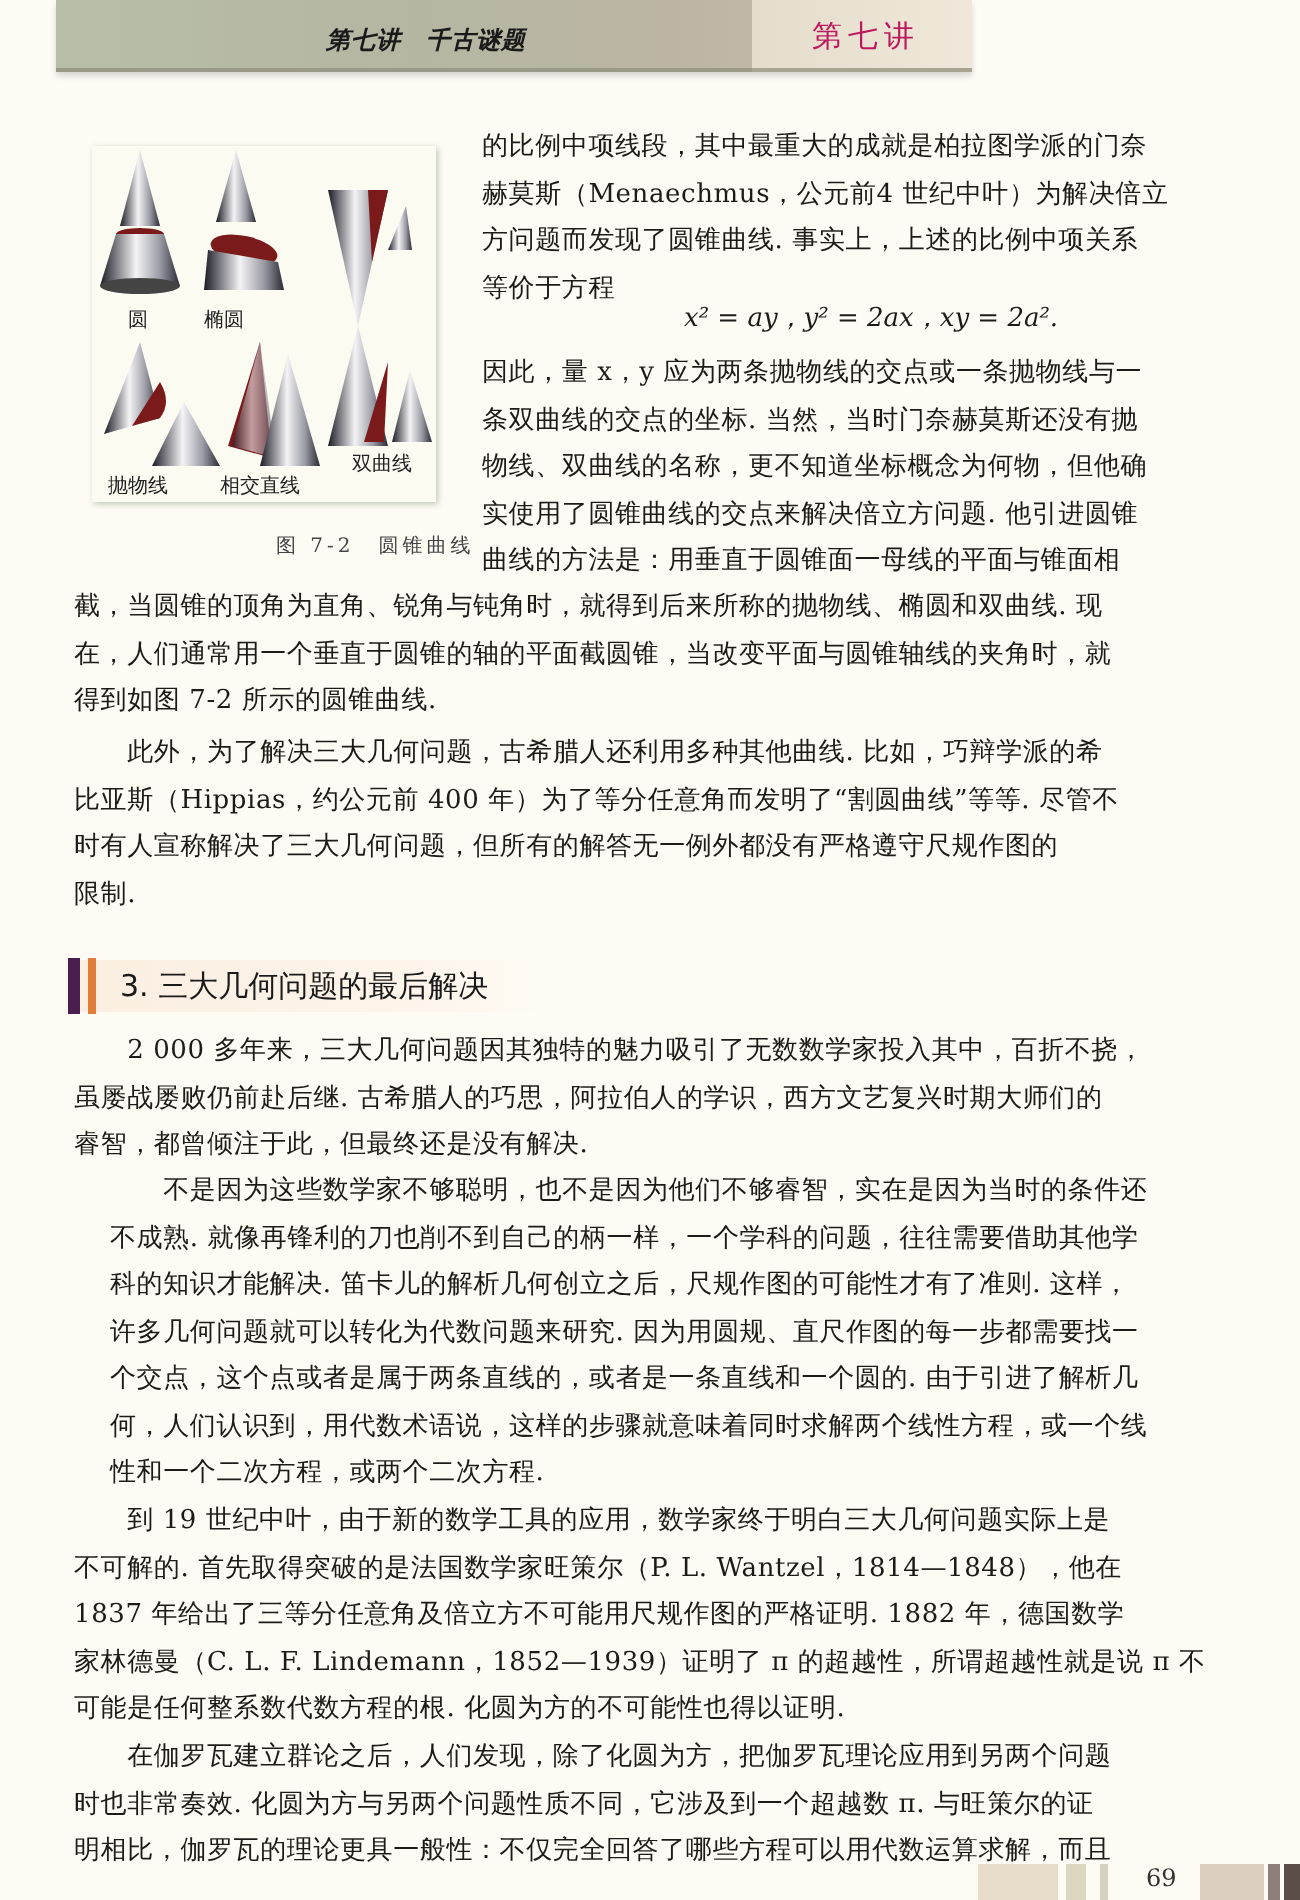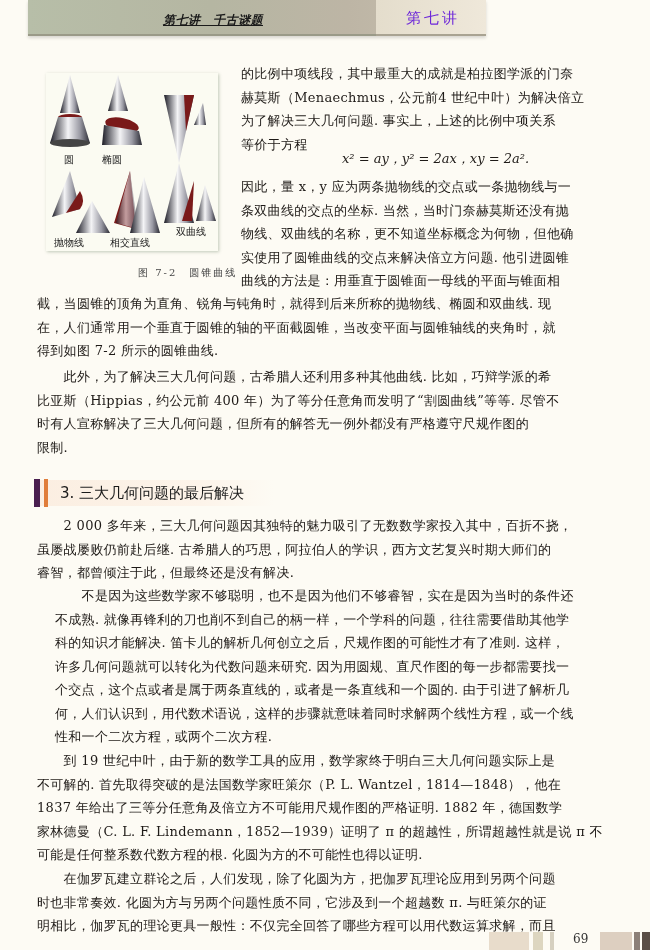--- a/index.html
+++ b/index.html
@@ -17,25 +17,25 @@
     box-shadow:0 2px 3px rgba(0,0,0,0.15);
   }
   .header-right {
     position:absolute; left:376px; top:0; width:110px; height:34px;
     background:linear-gradient(90deg,#e4ddcc,#efe8da);
     border-bottom:2px solid #a9a392;
   }
   .header-title {
     position:absolute; left:163px; top:12px;
     font-family:"DejaVu Sans", sans-serif; font-size:12px; font-weight:bold; font-style:italic;
-    letter-spacing:0.5px; color:#1a1a1a;text-decoration:underline;
+    letter-spacing:0.5px; color:#1a1a1a;
   }
   .header-chapter {
     position:absolute; left:406px; top:9px;
-    font-family:"DejaVu Serif", serif; font-size:15px; color:#6d28d9; letter-spacing:3px;
+    font-family:"DejaVu Serif", serif; font-size:15px; color:#be185d; letter-spacing:3px;
   }
   .figure {
     position:absolute; left:46px; top:73px; width:172px; height:178px;
     background:#fbfbf2;
     box-shadow:1px 1px 3px rgba(120,140,110,0.45);
   }
   .fig-label { position:absolute; font-size:10px; color:#222; font-family:"DejaVu Serif", serif; }
   .fig-caption {
     position:absolute; left:92px; top:266px; font-size:10px; color:#444; letter-spacing:2px;padding-left:46px;
   }
@@ -102,21 +102,21 @@
   <span class="fig-label" style="left:56px;top:80px;">椭圆</span>
   <span class="fig-label" style="left:130px;top:152px;">双曲线</span>
   <span class="fig-label" style="left:8px;top:163px;">抛物线</span>
   <span class="fig-label" style="left:64px;top:163px;">相交直线</span>
 </div>
 <div class="fig-caption">图 7-2　圆锥曲线</div>
 
 <div class="para" style="left:241px;top:62px;width:385px;">
   <span class="ln">的比例中项线段，其中最重大的成就是柏拉图学派的门奈</span>
   <span class="ln">赫莫斯（Menaechmus，公元前4 世纪中叶）为解决倍立</span>
-  <span class="ln">为了解决三大几何问题. 事实上，上述的比例中项关系</span>
+  <span class="ln">方问题而发现了圆锥曲线. 事实上，上述的比例中项关系</span>
   <span class="ln">等价于方程</span>
 </div>
 <div class="eq">x² = ay，y² = 2ax，xy = 2a².</div>
 
 <div class="para" style="left:241px;top:175px;width:385px;">
   <span class="ln">因此，量 x，y 应为两条抛物线的交点或一条抛物线与一</span>
   <span class="ln">条双曲线的交点的坐标. 当然，当时门奈赫莫斯还没有抛</span>
   <span class="ln">物线、双曲线的名称，更不知道坐标概念为何物，但他确</span>
   <span class="ln">实使用了圆锥曲线的交点来解决倍立方问题. 他引进圆锥</span>
   <span class="ln">曲线的方法是：用垂直于圆锥面一母线的平面与锥面相</span>

